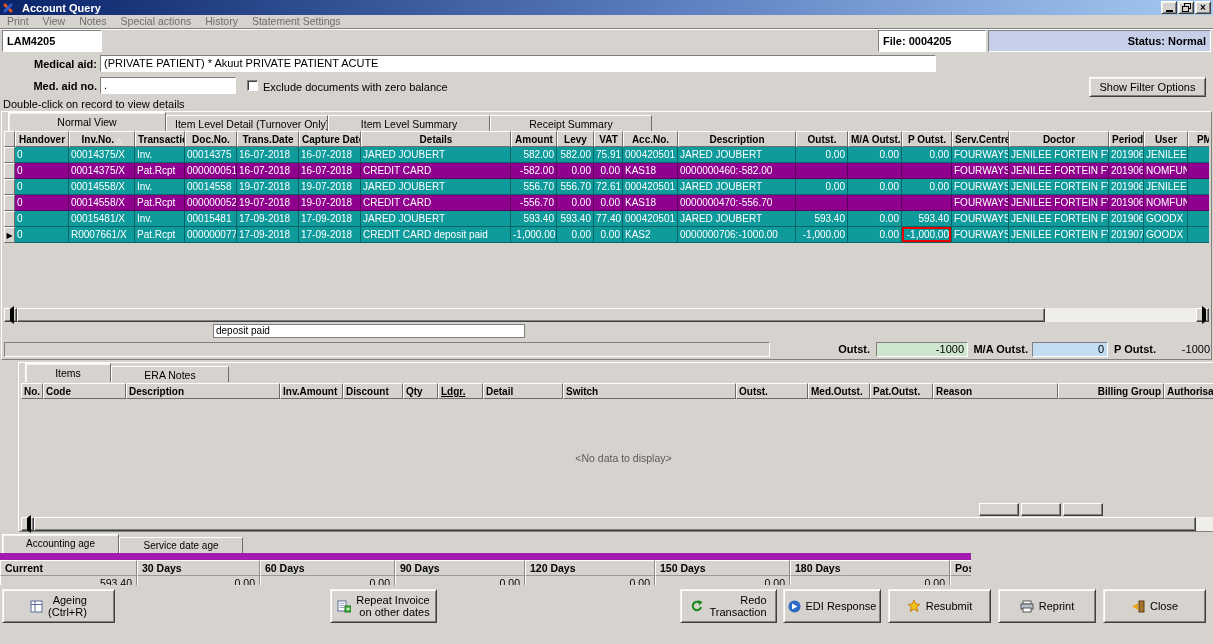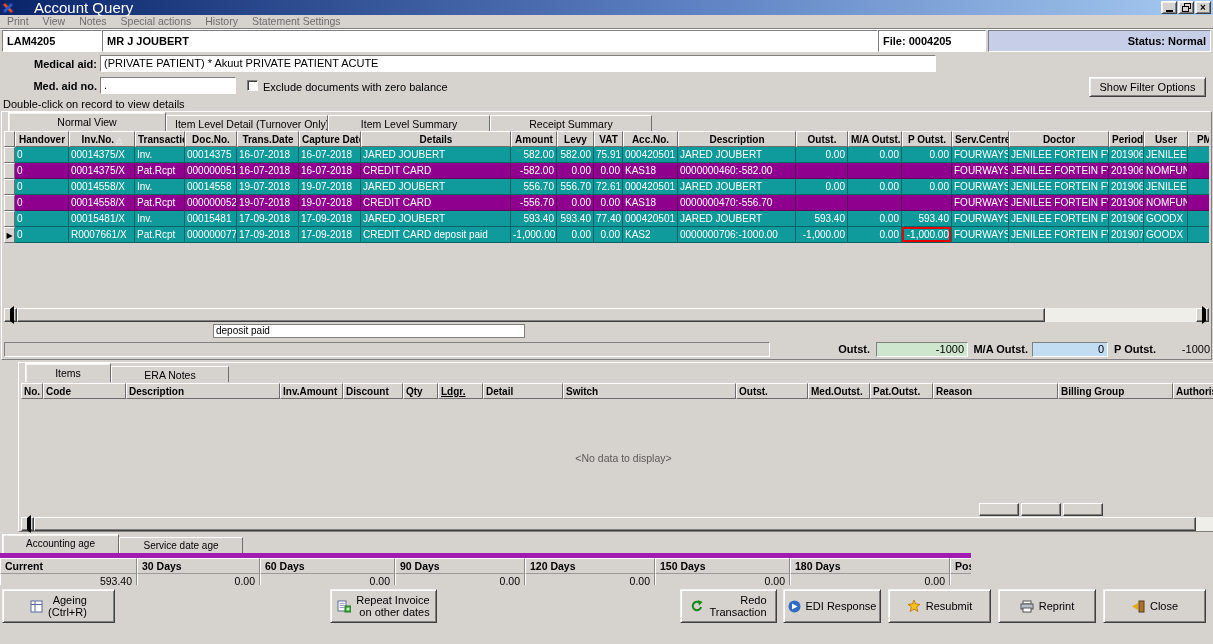--- a/index.html
+++ b/index.html
@@ -9,21 +9,21 @@
   .abs{position:absolute}
   .bold{font-weight:bold}
   .tright{text-align:right}
   .sunken{border:1px solid;border-color:#808080 #fff #fff #808080;background:#fff}
   .sunkbar{border:1px solid;border-color:#808080 #fff #fff #808080;background:#d6d3ce}
   .raised{border:1px solid;border-color:#fff #404040 #404040 #fff;background:#d6d3ce;
           box-shadow:inset 1px 1px 0 #f2f0ec, inset -1px -1px 0 #808080}
   
   #titlebar{left:0;top:0;width:1213px;height:15px;background:linear-gradient(90deg,#0a246a,#5a7ec0 55%,#a6caf0);
             display:flex;align-items:center;padding:0 2px;color:#fff}
-  #titlebar .title{font-weight:normal;font-size:15px;margin-left:20px;flex:1}
+  #titlebar .title{font-weight:bold;font-size:11px;margin-left:8px;flex:1}
   .winbtn{width:16px;height:13px;margin-left:1px;display:flex;align-items:center;justify-content:center;
           font-size:10px;line-height:10px;color:#000;font-weight:bold;cursor:pointer}
   
   #menubar{left:0;top:15px;width:1213px;height:13px;display:flex;gap:0;color:#6e6e6e;font-size:10.5px}
   #menubar span{padding:0 7px;line-height:13px;cursor:pointer}
   .groove{border-top:1px solid #808080;border-bottom:1px solid #fff}
   
   .hdrbox{height:22px;line-height:20px;padding:0 4px;overflow:hidden;white-space:nowrap}
   
   .tabbar{position:absolute;left:0;top:0;width:100%;height:19px;padding-left:6px;white-space:nowrap}
@@ -102,21 +102,20 @@
     <span>Print</span>
     <span>View</span>
     <span>Notes</span>
     <span>Special actions</span>
     <span>History</span>
     <span>Statement Settings</span>
   </div>
   <div class="abs groove" style="left:0;top:28px;width:1213px;height:2px"></div>
 
   <div class="abs sunken hdrbox bold" style="left:2px;top:30px;width:100px">LAM4205</div>
-  <div class="abs sunken hdrbox bold" style="left:102px;top:30px;width:776px">MR J JOUBERT</div>
   <div class="abs sunken hdrbox bold" style="left:878px;top:30px;width:108px">File: 0004205</div>
   <div class="abs sunken hdrbox bold tright" style="left:988px;top:30px;width:223px;background:#c6cee8">Status: Normal</div>
 
   <div class="abs bold tright lbl" style="left:0;top:56px;width:97px">Medical aid:</div>
   <div class="abs sunken" style="left:100px;top:55px;width:836px;height:17px;line-height:15px;padding:0 3px;overflow:hidden;white-space:nowrap">(PRIVATE PATIENT) * Akuut PRIVATE PATIENT ACUTE</div>
 
   <div class="abs bold tright lbl" style="left:0;top:78px;width:97px">Med. aid no.</div>
   <div class="abs sunken" style="left:100px;top:77px;width:136px;height:17px;line-height:15px;padding:0 3px">.</div>
   <span class="chk" style="left:247px;top:80px"></span>
   <div class="abs lbl" style="left:263px;top:79px">Exclude documents with zero balance</div>
@@ -328,41 +327,41 @@
           <div class="gc hd ihd" style="width: 63px;">Inv.Amount</div>
           <div class="gc hd ihd" style="width: 60px;">Discount</div>
           <div class="gc hd ihd" style="width: 35px;">Qty</div>
           <div class="gc hd ihd" style="width: 45px; text-decoration: underline;">Ldgr.</div>
           <div class="gc hd ihd" style="width: 80px;">Detail</div>
           <div class="gc hd ihd" style="width: 173px;">Switch</div>
           <div class="gc hd ihd" style="width: 72px;">Outst.</div>
           <div class="gc hd ihd" style="width: 62px;">Med.Outst.</div>
           <div class="gc hd ihd" style="width: 63px;">Pat.Outst.</div>
           <div class="gc hd ihd" style="width: 125px;">Reason</div>
-          <div class="gc hd ihd" style="width: 115px;">Billing Group</div>
+          <div class="gc hd ihd" style="width: 106px; text-align: right;">Billing Group</div>
           <div class="gc hd ihd" style="width: 60px;">Authorisa</div>
         </div>
     </div>
     <div class="abs" style="left:2px;top:36px;width:1205px;height:118px;background:#d6d3ce;display:flex;align-items:center;justify-content:center">
       <span class="emptytxt">&lt;No data to display&gt;</span>
     </div>
     <span class="minibtn" style="left:960px;top:140px"></span>
     <span class="minibtn" style="left:1002px;top:140px"></span>
     <span class="minibtn" style="left:1044px;top:140px"></span>
     <div class="sb" style="left:2px;top:154px;width:1205px">
       <span class="sbbtn" style="left:0"><span class="tri l"></span></span>
       <span class="thumb" style="left:13px;width:1162px"></span>
       <span class="sbbtn" style="right:0"><span class="tri r"></span></span>
     </div>
   </div>
 
   <div class="abs" style="left:1px;top:534px;width:1211px;height:19px">
     <span class="tab active" style="width:117px;margin-left:1px;font-size:10px">Accounting age analysis</span><span class="tab" style="width:124px;font-size:10px">Service date age analysis</span>
   </div>
-  <div class="abs" style="left:0;top:553px;width:971px;height:32px;overflow:hidden;border-top:5px solid #a21caf">
+  <div class="abs" style="left:0;top:553px;width:971px;height:32px;overflow:hidden;border-top:7px solid #a21caf">
     <div class="age-row" id="age-head">
         <div class="age-c age-h" style="width: 137px;">Current</div>
         <div class="age-c age-h" style="width: 123px;">30 Days</div>
         <div class="age-c age-h" style="width: 135px;">60 Days</div>
         <div class="age-c age-h" style="width: 130px;">90 Days</div>
         <div class="age-c age-h" style="width: 130px;">120 Days</div>
         <div class="age-c age-h" style="width: 135px;">150 Days</div>
         <div class="age-c age-h" style="width: 160px;">180 Days</div>
         <div class="age-c age-h" style="width: 140px;">Posted ahead</div>
         <div class="age-c age-h" style="width: 123px;">Total</div>

